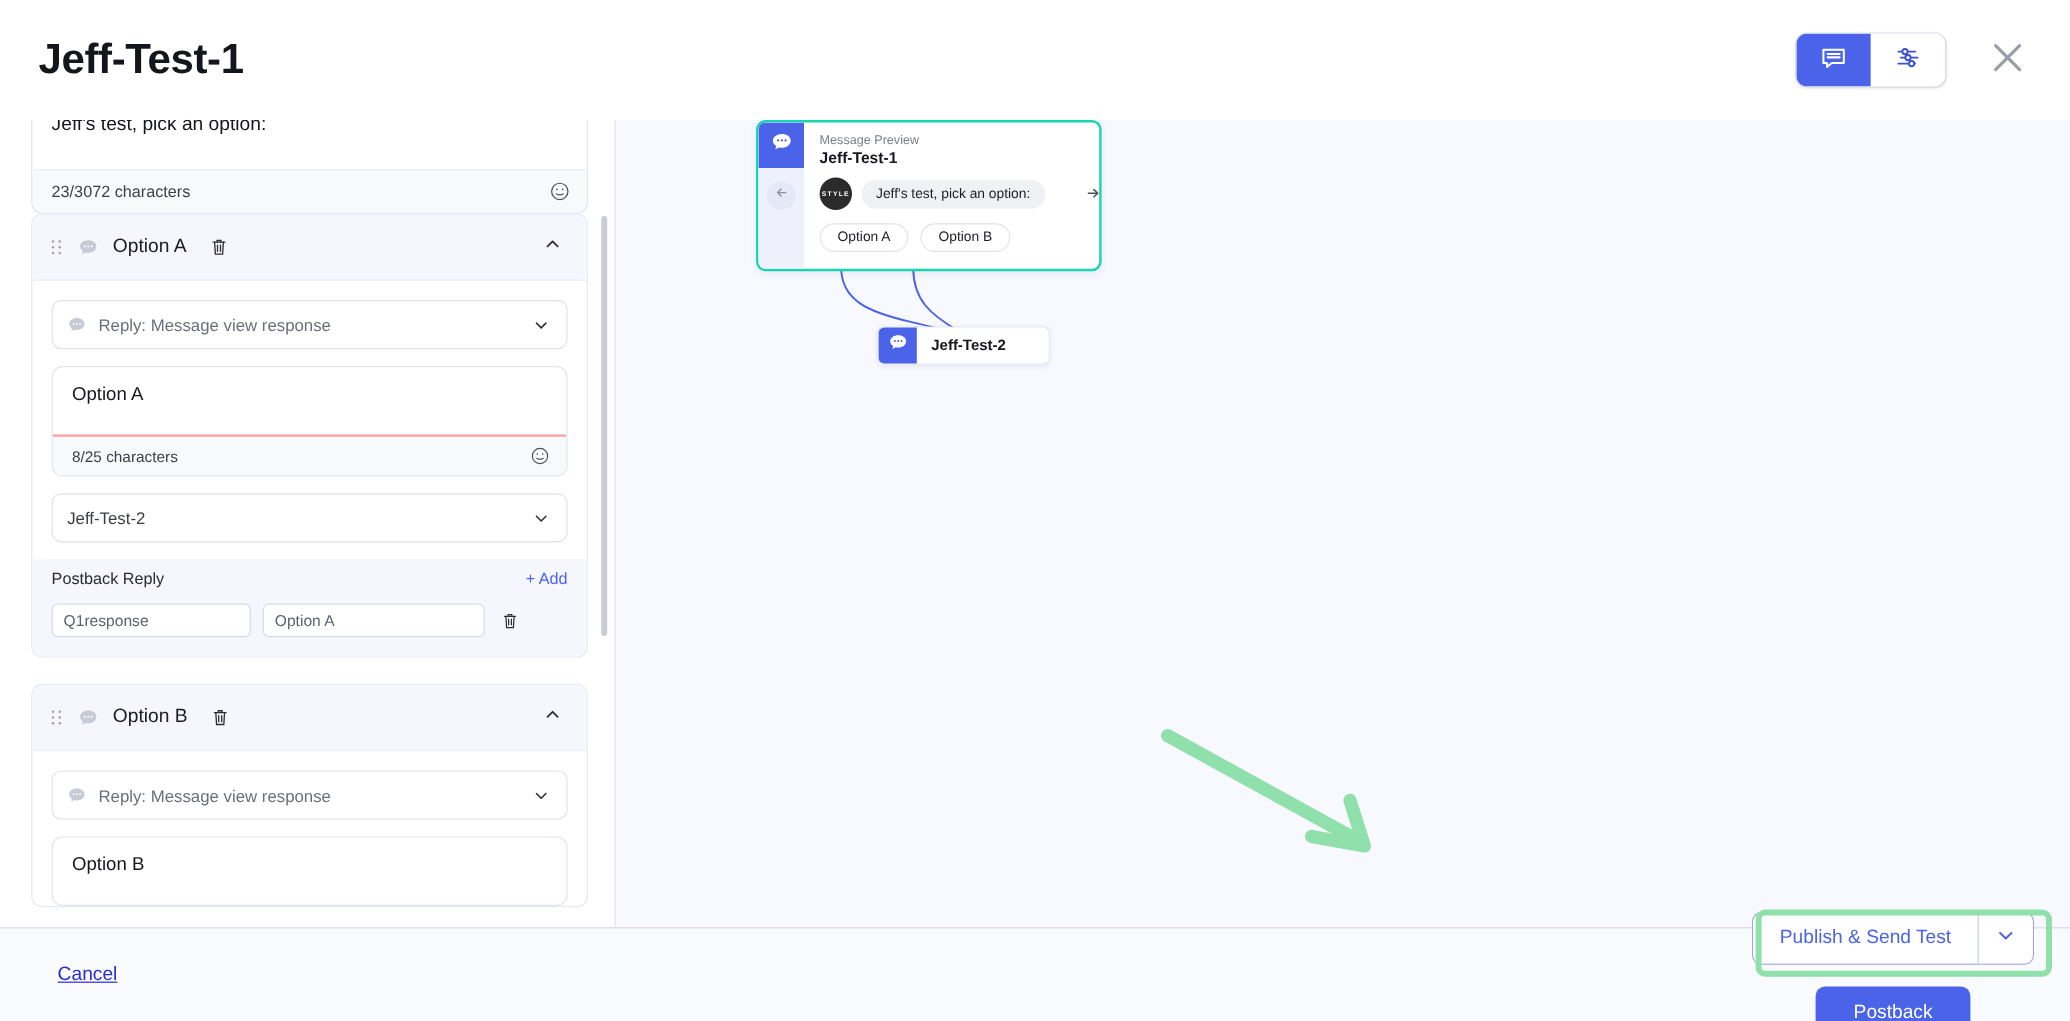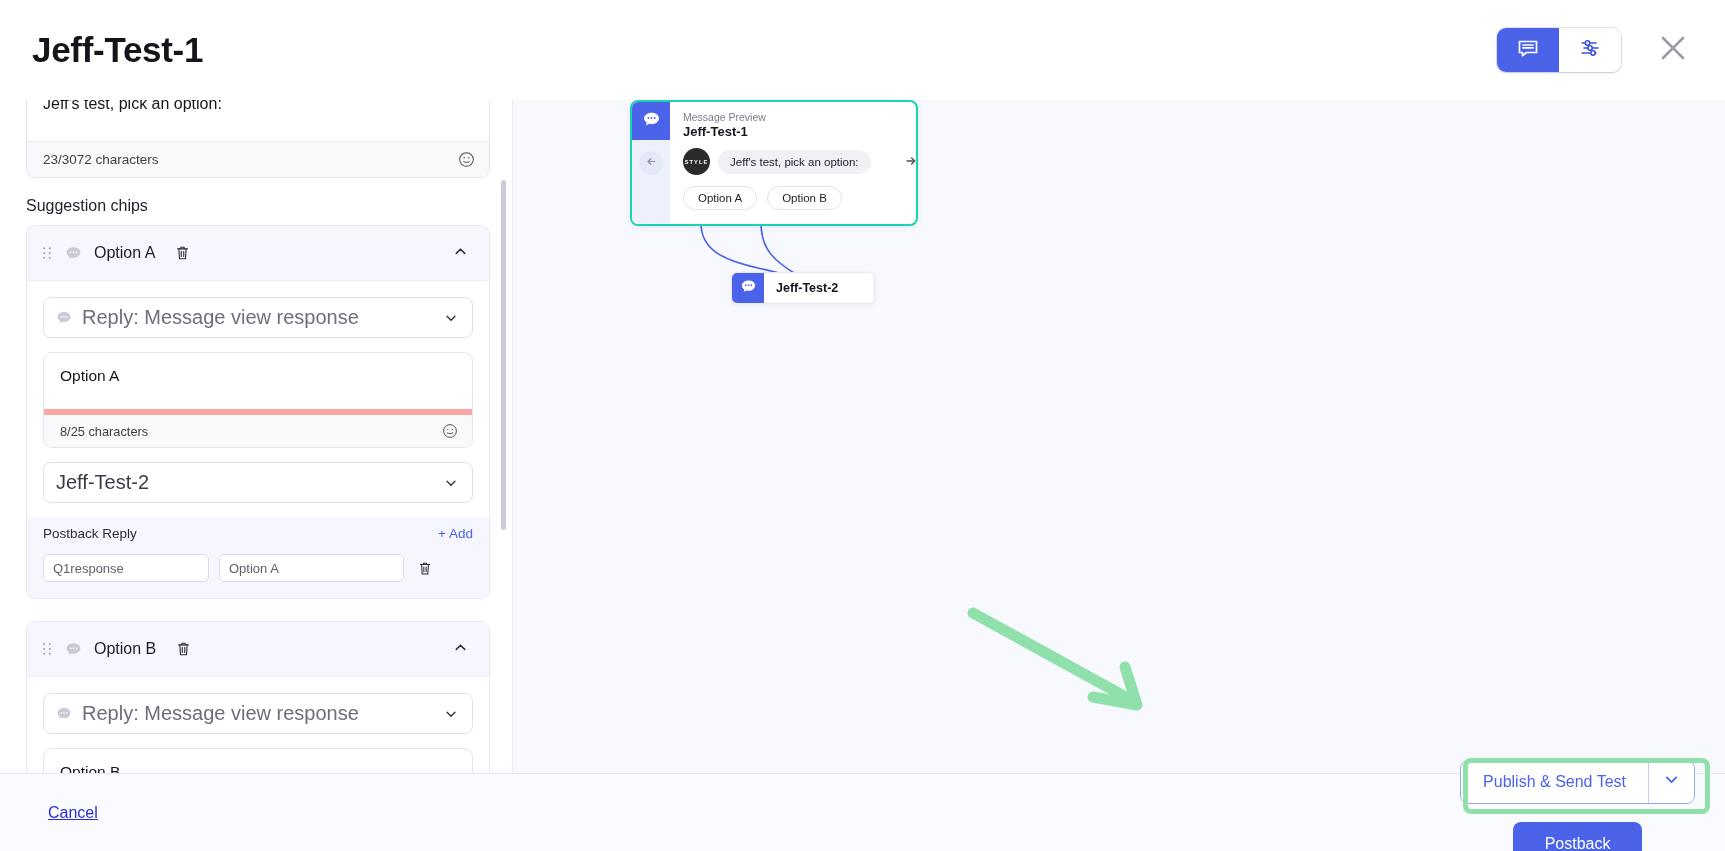--- a/index.html
+++ b/index.html
@@ -87,32 +87,32 @@
     margin-left:auto; width:30px; height:30px; border-radius:50%;
     display:flex; align-items:center; justify-content:center; cursor:pointer;
   }
   .chip-body { padding: 16px 16px 0 16px; }
 
   .select-field {
     border:1px solid #dfe2ec; border-radius: 8px; height:41px; background:#fff;
     display:flex; align-items:center; padding: 0 14px 0 12px; cursor:pointer;
   }
   .select-field .sf-icon { display:flex; margin-right:10px; }
-  .select-field .sf-text { font-size: 20px; color:#6c6f7b; }
+  .select-field .sf-text { font-size: 14px; color:#6c6f7b; }
   .select-field .sf-text.dark { color:#3b3d46; }
   .select-field .sf-caret { margin-left:auto; display:flex; }
 
   .text-field-box {
     border:1px solid #e2e5ef; border-radius: 9px; overflow:hidden; background:#fff;
     margin-top: 14px;
   }
   .tf-body { padding: 14px 16px 24px; }
   .tf-text { font-size: 15.5px; color:#16171d; }
   .tf-footer {
-    background:#f8f9fb; border-top:6px solid #fca5a5;
+    background:#f8f9fb; border-top:2px solid #fca5a5;
     display:flex; align-items:center; justify-content:space-between;
     padding: 8px 14px 8px 16px;
   }
   .tf-count { font-size:12.8px; color:#3e4048; }
 
   .postback-head {
     background:#f5f6fe; margin: 0 -16px; padding: 9px 16px;
     display:flex; align-items:center; justify-content:space-between;
     margin-top: 14px;
   }
@@ -277,21 +277,20 @@
               <svg width="17" height="17" viewBox="0 0 20 20" fill="none" stroke="#4c4e57" stroke-width="1.2">
                 <circle cx="10" cy="10" r="8"></circle>
                   <circle cx="7.2" cy="8" r="0.85" fill="#4c4e57" stroke="none"></circle>
                 <circle cx="12.8" cy="8" r="0.85" fill="#4c4e57" stroke="none"></circle>
                 <path d="M6.6 12.4c1 1.2 5.8 1.2 6.8 0" stroke-linecap="round"></path>
               </svg>
             </span>
           </div>
         </div>
 
-        <div class="section-label">Suggestion chips</div>
 
         <div class="chip-card">
           <div class="chip-head">
             <span class="drag-dots">
               <svg width="10" height="14" viewBox="0 0 10 14" fill="#9ea1ae">
                 <circle cx="2.2" cy="2.2" r="1.05"></circle>
                   <circle cx="7.8" cy="2.2" r="1.05"></circle>
                 <circle cx="2.2" cy="7" r="1.05"></circle>
                   <circle cx="7.8" cy="7" r="1.05"></circle>
                 <circle cx="2.2" cy="11.8" r="1.05"></circle>

